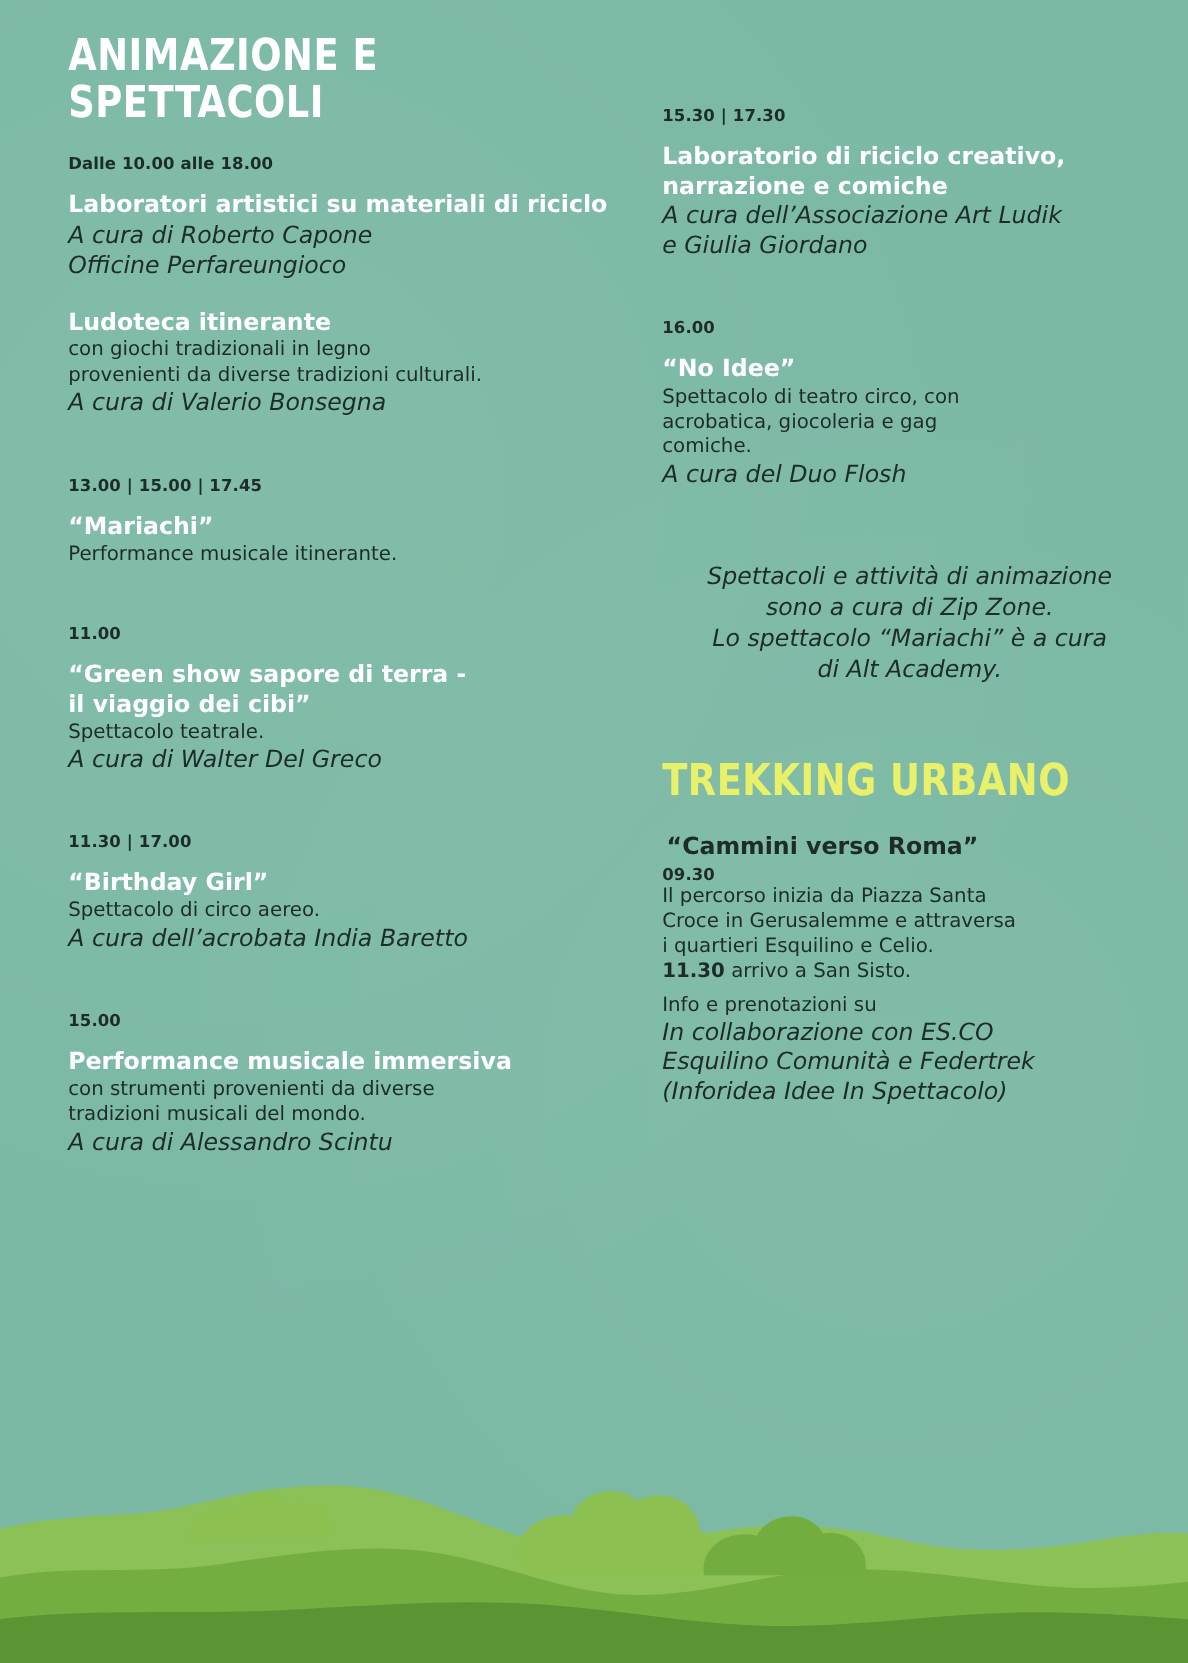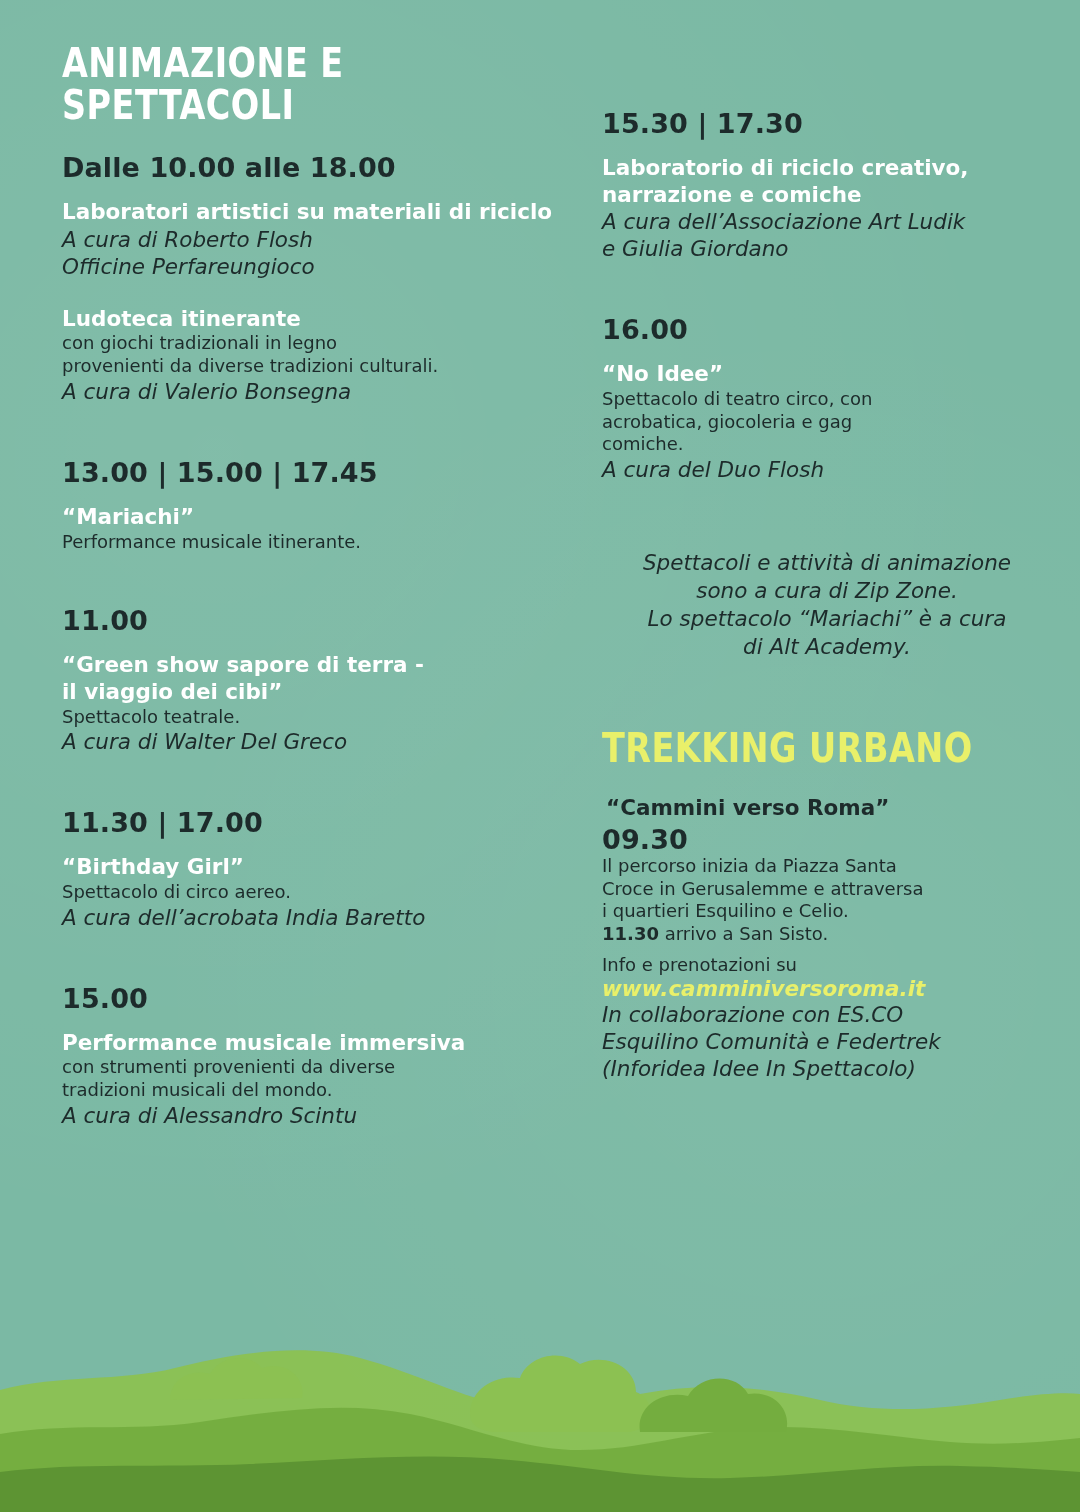--- a/index.html
+++ b/index.html
@@ -33,42 +33,42 @@
     height: 230px;
     pointer-events: none;
   }
   .content {
     position: absolute;
     top: 0; left: 0;
     width: 1080px;
   }
   .col {
     position: absolute;
-    top: 42px;
+    top: 30px;
   }
   .col-left { left: 62px; width: 520px; }
   .col-right { left: 602px; width: 450px; }
 
   h1.section-title {
     font-family: "DejaVu Sans Condensed", "Liberation Sans Narrow", "Liberation Sans", sans-serif;
     font-weight: bold;
     font-size: 40px;
     letter-spacing: 0.5px;
     color: #ffffff;
     margin: 0 0 26px 0;
     line-height: 1.05;
     text-transform: uppercase;
     transform: scaleX(0.93);
     transform-origin: left center;
   }
   h1.section-title.yellow { color: #e9f06a; }
 
   .time {
     font-weight: bold;
-    font-size: 27px;
+    font-size: 15px;
     color: #1d2b2b;
     margin: 0 0 16px 0;
     letter-spacing: 0.1px;
   }
   .block { margin: 0 0 26px 0; }
   .block:last-child { margin-bottom: 0; }
 
   .ttl {
     font-weight: bold;
     font-size: 21.5px;
@@ -125,21 +125,21 @@
 <div class="page">
 
   <div class="content">
 
     <div class="col col-left">
       <h1 class="section-title">ANIMAZIONE E SPETTACOLI</h1>
 
       <div class="block">
         <p class="time">Dalle 10.00 alle 18.00</p>
         <p class="ttl white">Laboratori artistici su materiali di riciclo</p>
-        <p class="cura">A cura di Roberto Flosh</p>
+        <p class="cura">A cura di Roberto Capone</p>
         <p class="cura">Officine Perfareungioco</p>
         <div class="spacer-md"></div>
         <p class="ttl white">Ludoteca itinerante</p>
         <p class="desc">con giochi tradizionali in legno</p>
         <p class="desc">provenienti da diverse tradizioni culturali.</p>
         <p class="cura">A cura di Valerio Bonsegna</p>
       </div>
 
       <div class="spacer-md"></div>
 
@@ -215,21 +215,20 @@
       <div class="block">
         <h1 class="section-title yellow">TREKKING URBANO</h1>
         <p class="trek-title">“Cammini verso Roma”</p>
         <p class="time" style="margin-bottom:0">09.30</p>
         <p class="desc">Il percorso inizia da Piazza Santa</p>
         <p class="desc">Croce in Gerusalemme e attraversa</p>
         <p class="desc">i quartieri Esquilino e Celio.</p>
         <p class="desc"><span class="inline-b">11.30</span><span> arrivo a San Sisto.</span></p>
         <div class="gap8"></div>
         <p class="desc">Info e prenotazioni su</p>
-        <p class="link">www.camminiversoroma.it</p>
         <p class="cura">In collaborazione con ES.CO</p>
         <p class="cura">Esquilino Comunità e Federtrek</p>
         <p class="cura">(Inforidea Idee In Spettacolo)</p>
       </div>
     </div>
   </div>
 
   <svg class="foliage" viewBox="0 0 1080 230" preserveAspectRatio="none">
     <path d="M0,108 C60,92 120,100 175,86 C230,72 300,60 360,76 C420,92 470,120 520,126 C560,130 600,120 640,112 C700,100 760,104 820,118 C880,132 940,128 1000,118 C1030,113 1060,110 1080,112 L1080,230 L0,230 Z" fill="#8cc152" opacity="0.95"></path>
     <path d="M0,152 C70,140 130,150 200,140 C270,130 340,118 410,132 C470,144 520,168 580,168 C640,168 690,150 750,146 C820,141 880,154 950,160 C1000,164 1045,160 1080,156 L1080,230 L0,230 Z" fill="#74ad3f" opacity="0.95"></path>

